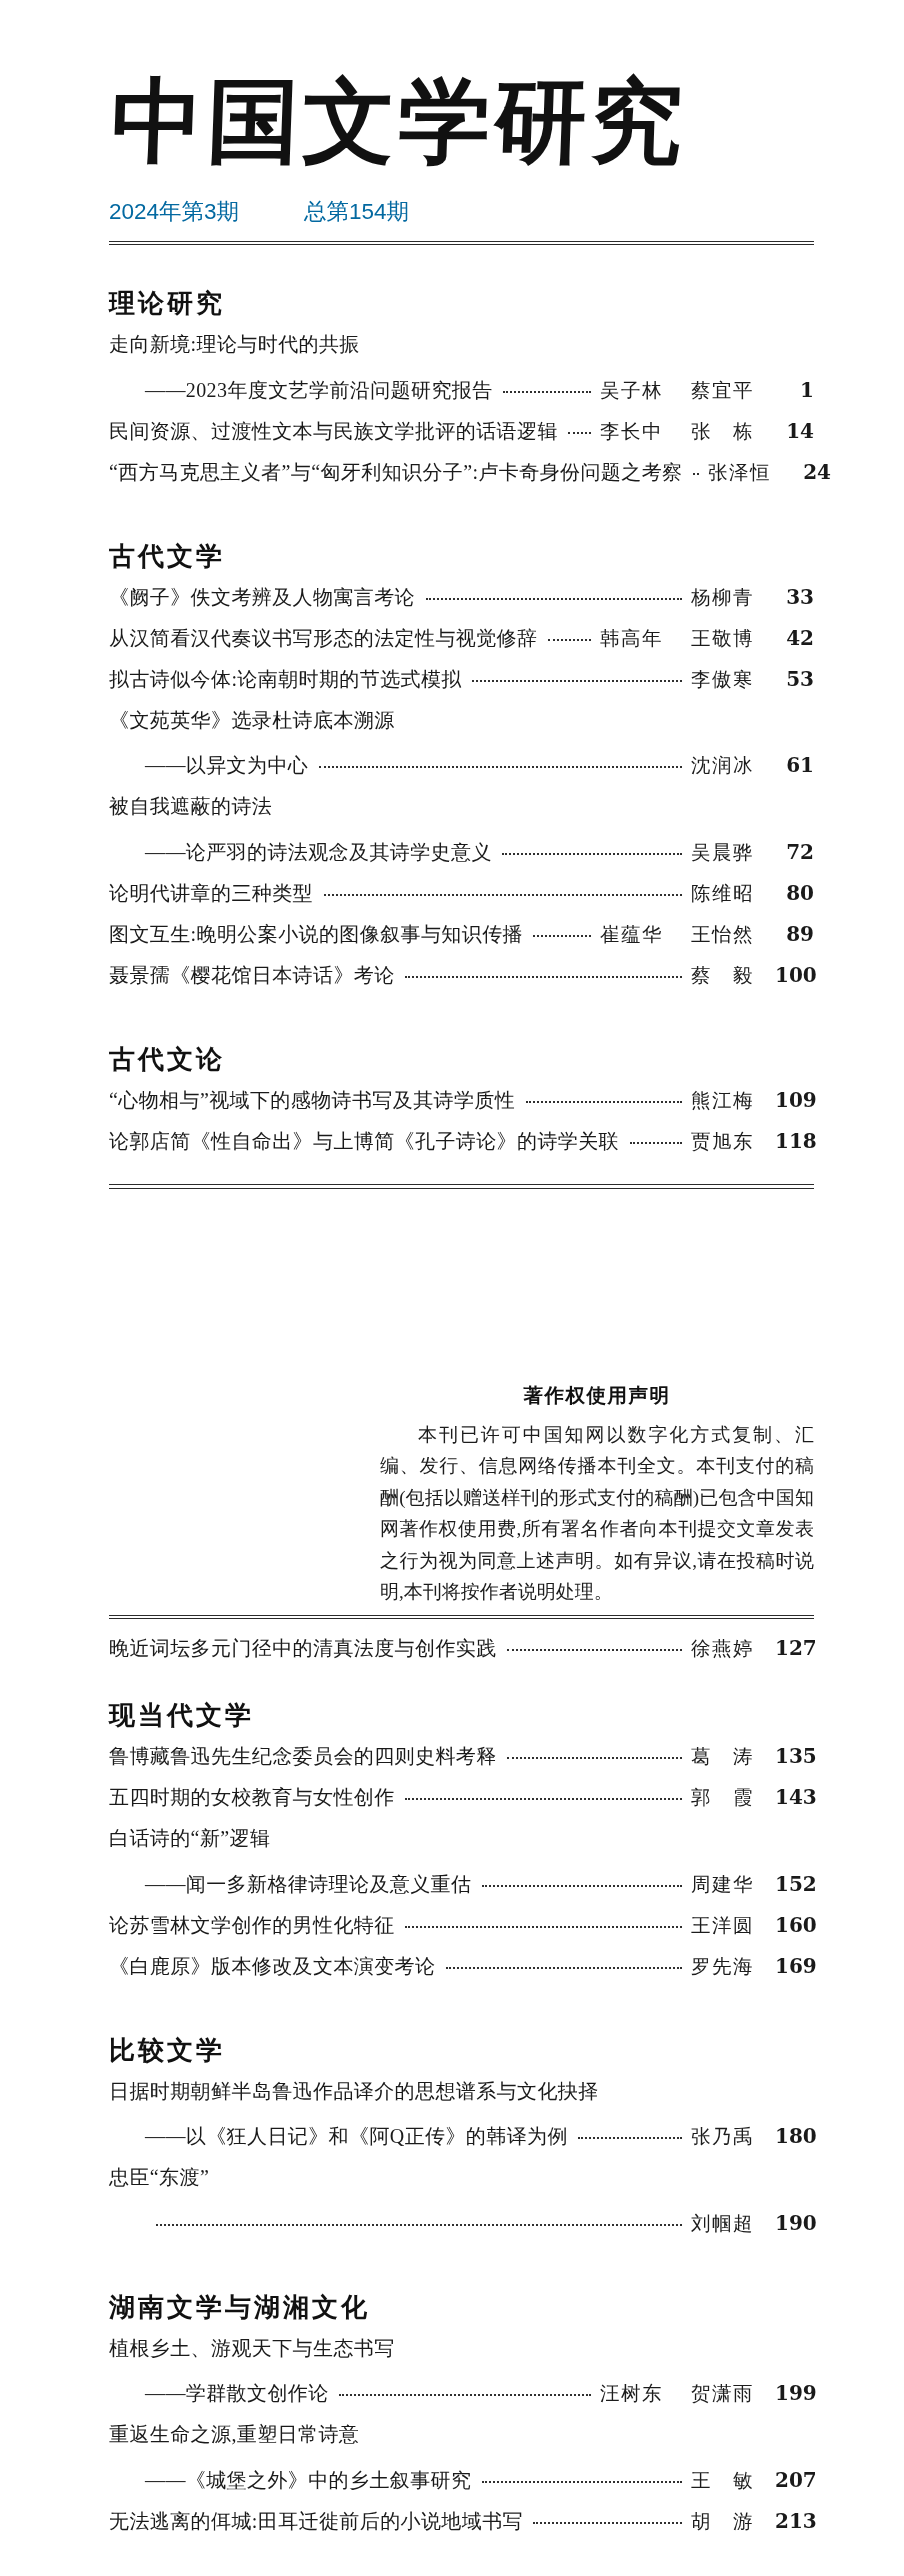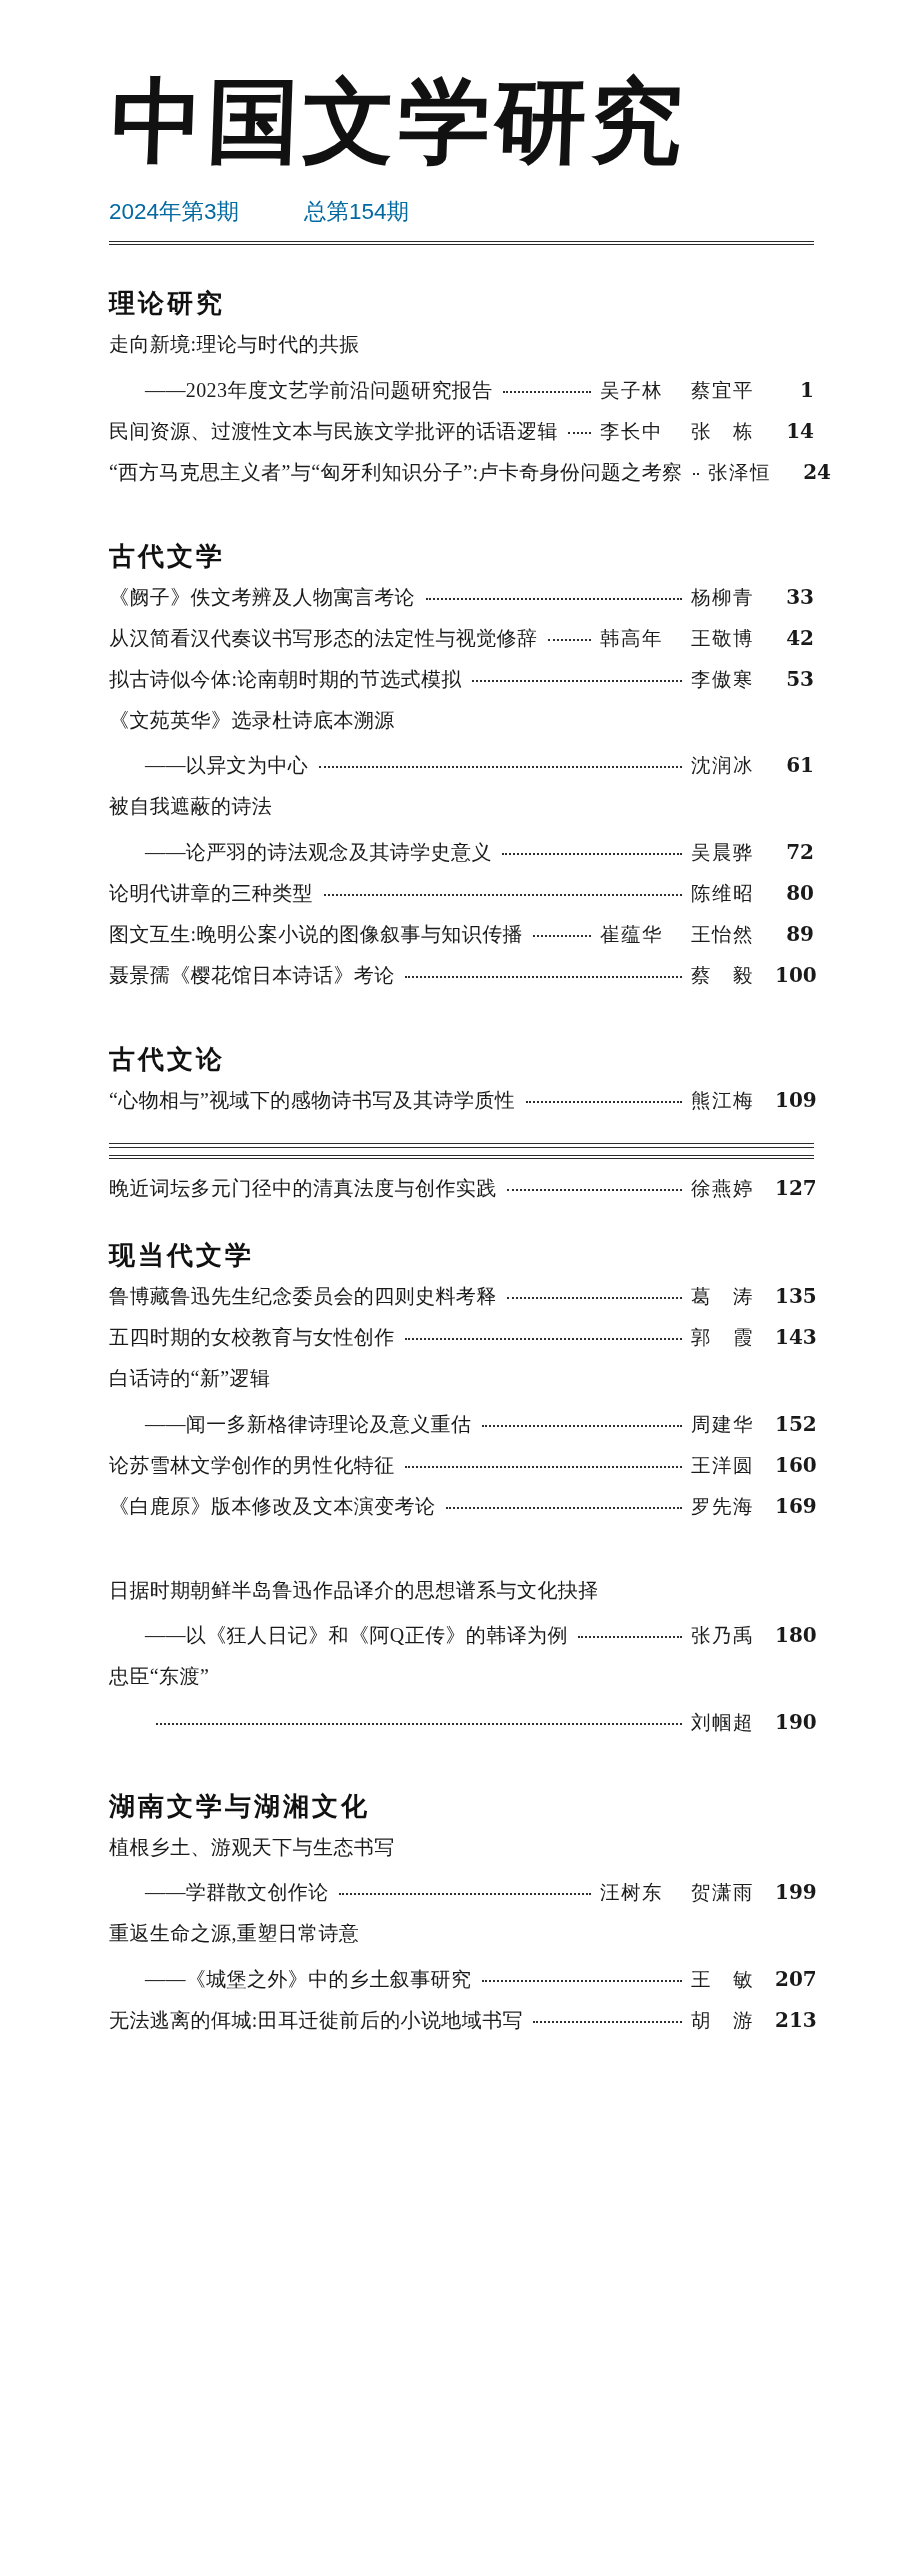--- a/index.html
+++ b/index.html
@@ -196,25 +196,37 @@
         <div class="section">
           <div class="sec-title">古代文论</div>
           <div class="row">
             <span class="t">“心物相与”视域下的感物诗书写及其诗学质性</span>
             <span class="leader"></span>
             <span class="authors">
               <span class="au">熊江梅</span>
             </span>
             <span class="pg">109</span>
           </div>
+          <div class="row">
+            <span class="t">论郭店简《性自命出》与上博简《孔子诗论》的诗学关联</span>
+            <span class="leader"></span>
+            <span class="authors">
+              <span class="au">贾旭东</span>
+            </span>
+            <span class="pg">118</span>
+          </div>
         </div>
       </div>
 
     <div class="dbl rule2"></div>
 
+    <div class="notice">
+      <div class="notice-title">著作权使用声明</div>
+      <div class="notice-body">本刊已许可中国知网以数字化方式复制、汇编、发行、信息网络传播本刊全文。本刊支付的稿酬(包括以赠送样刊的形式支付的稿酬)已包含中国知网著作权使用费,所有署名作者向本刊提交文章发表之行为视为同意上述声明。如有异议,请在投稿时说明,本刊将按作者说明处理。</div>
+    </div>
 
     <div class="dbl rule3"></div>
 
     <div id="after">
         <div class="section no-title">
           <div class="row">
             <span class="t">晚近词坛多元门径中的清真法度与创作实践</span>
             <span class="leader"></span>
             <span class="authors">
               <span class="au">徐燕婷</span>
@@ -262,20 +274,21 @@
           <div class="row">
             <span class="t">《白鹿原》版本修改及文本演变考论</span>
             <span class="leader"></span>
             <span class="authors">
               <span class="au">罗先海</span>
             </span>
             <span class="pg">169</span>
           </div>
         </div>
         <div class="section">
+          <div class="sec-title">比较文学</div>
           <div class="row">
             <span class="t">日据时期朝鲜半岛鲁迅作品译介的思想谱系与文化抉择</span>
           </div>
           <div class="row sub">
             <span class="t">——以《狂人日记》和《阿Q正传》的韩译为例</span>
             <span class="leader"></span>
             <span class="authors">
               <span class="au">张乃禹</span>
             </span>
             <span class="pg">180</span>

